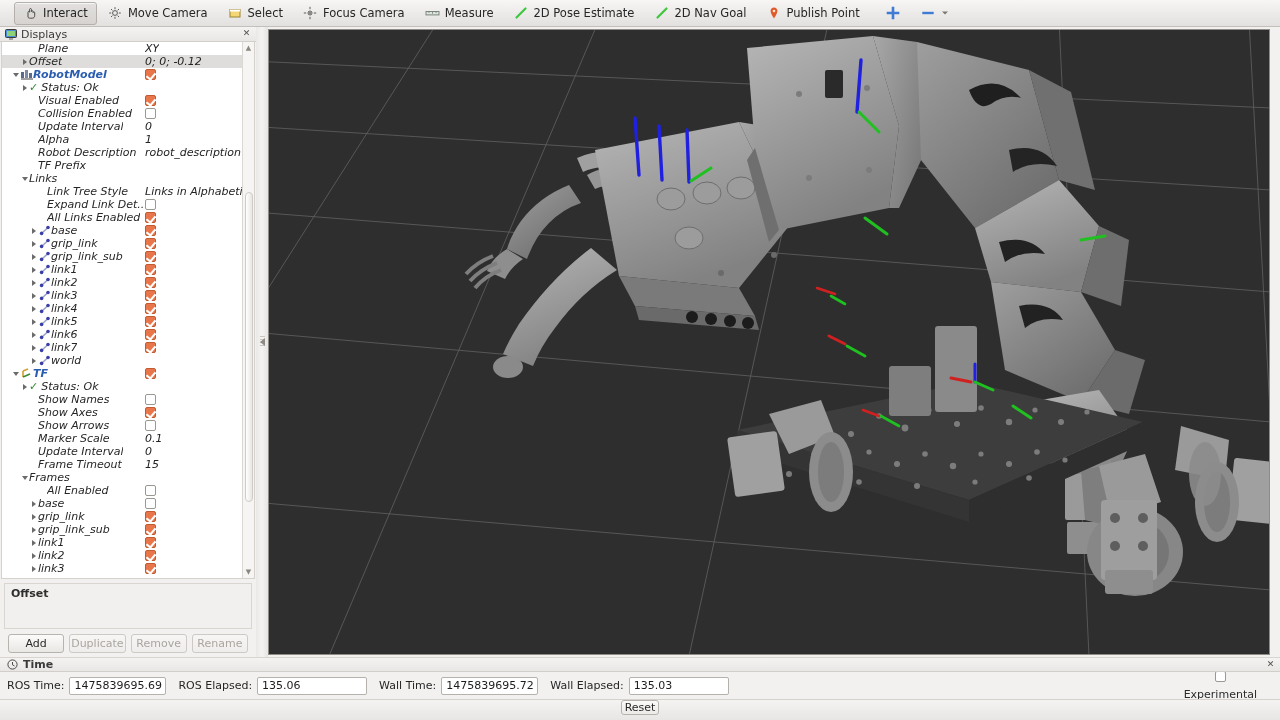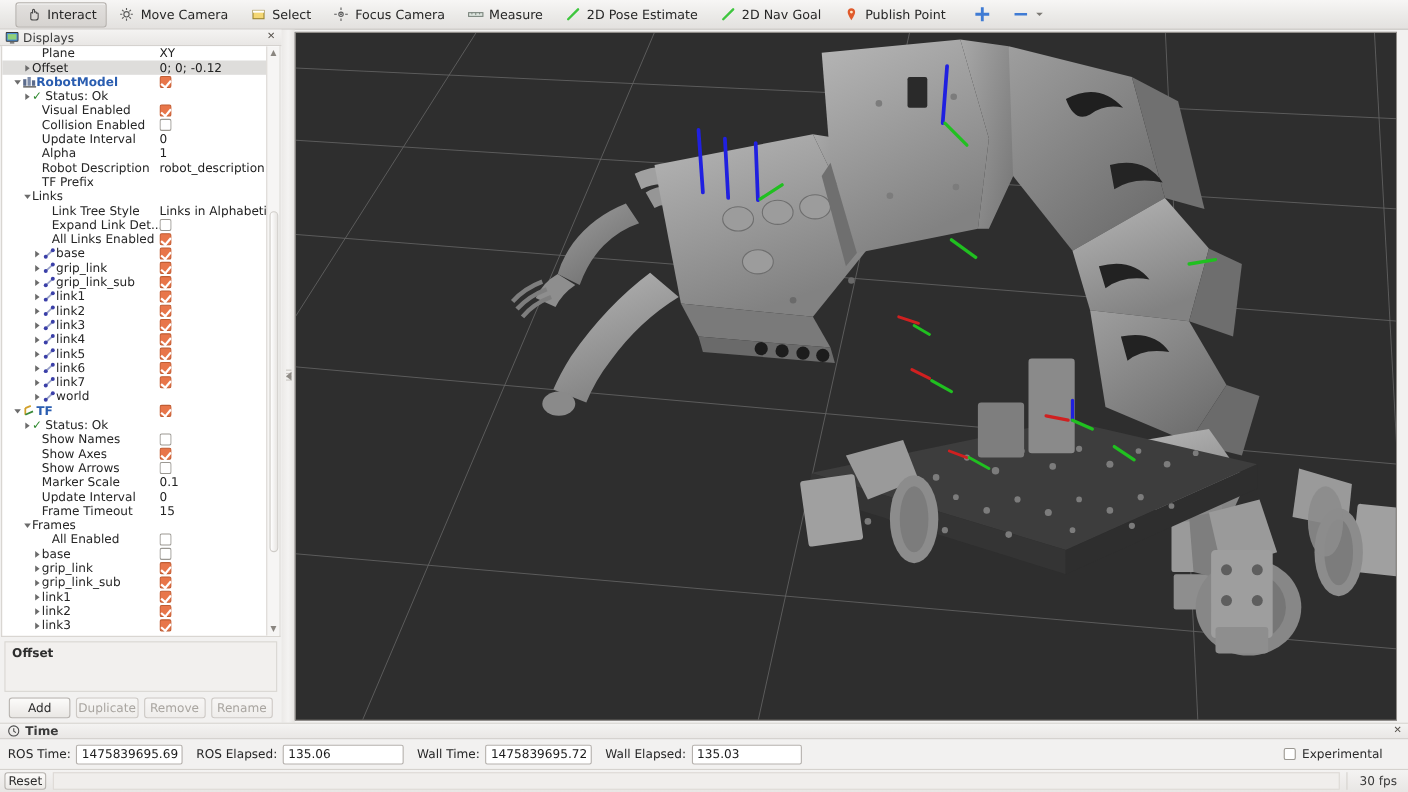--- a/index.html
+++ b/index.html
@@ -50,20 +50,21 @@
   .panel-header .ph-title { font-size: 11px; color: #3a3a3a; margin-left: 4px; }
   .panel-close {
     position: absolute; right: 4px; top: 1px;
     width: 11px; height: 11px; font-size: 9px; line-height: 11px;
     text-align: center; color: #55504b; cursor: default;
   }
   .tree-wrap {
     flex: 1; position: relative; background: #ffffff;
     border: 1px solid #d5d2ce; border-top: none; margin: 0 1px;
     overflow: hidden;
+    font-style: italic;
   }
   .tree { position: absolute; left:0; top:0; right:12px; bottom:0; }
   .row {
     position: relative; height: 13px; display: flex; align-items: center;
     font-size: 11px; color: #262626; white-space: nowrap;
   }
   .row.sel { background: #dedddb; }
   .row .lbl { overflow: hidden; text-overflow: ellipsis; }
   .row .val {
     position: absolute; left: 143px; top: 0; height: 13px;
@@ -150,29 +151,29 @@
   }
   .time-header .th-title { margin-left: 5px; font-size: 11px; color: #3a3a3a; }
   .time-row {
     height: 27px; display: flex; align-items: center; gap: 5px; padding: 0 7px;
   }
   .tfield-lbl { font-size: 11px; color: #262626; white-space: nowrap; }
   .tfield {
     height: 18px; border: 1px solid #b5b1ad; background: #ffffff; border-radius: 2px;
     display: flex; align-items: center; padding: 0 4px; font-size: 11px; color: #1c1c1c; text-align: right;
   }
-  .exp-wrap { margin-left: auto; display: flex; align-items: center; gap: 6px; padding-right: 16px; }
+  .exp-wrap { margin-left: auto; display: flex; align-items: center; gap: 6px; padding-right: 16px; flex-direction: column; }
   .exp-cbx { width: 11px; height: 11px; border: 1px solid #9b9892; background:#fff; border-radius: 2px; }
 
   
   .statusbar {
     position: absolute; left: 0; top: 699px; width: 1280px; height: 21px;
     background: linear-gradient(to bottom,#f4f3f2,#e8e6e4);
     border-top: 1px solid #d5d2ce;
-    display: flex; align-items: center; padding: 0 4px; gap: 6px;
+    display: flex; align-items: center; padding: 0 4px; gap: 6px; flex-direction: column;
   }
   .reset-btn {
     width: 38px; height: 16px; font-size: 11px; border-radius: 3px;
     border: 1px solid #b7b3af; color: #2a2a2a;
     background: linear-gradient(to bottom,#fcfbfa,#eceae7);
     display: flex; align-items: center; justify-content: center; cursor: default;
   }
   .status-field {
     flex: 1; height: 16px; border: 1px solid #ddd9d5; background: #f0eeec;
   }

